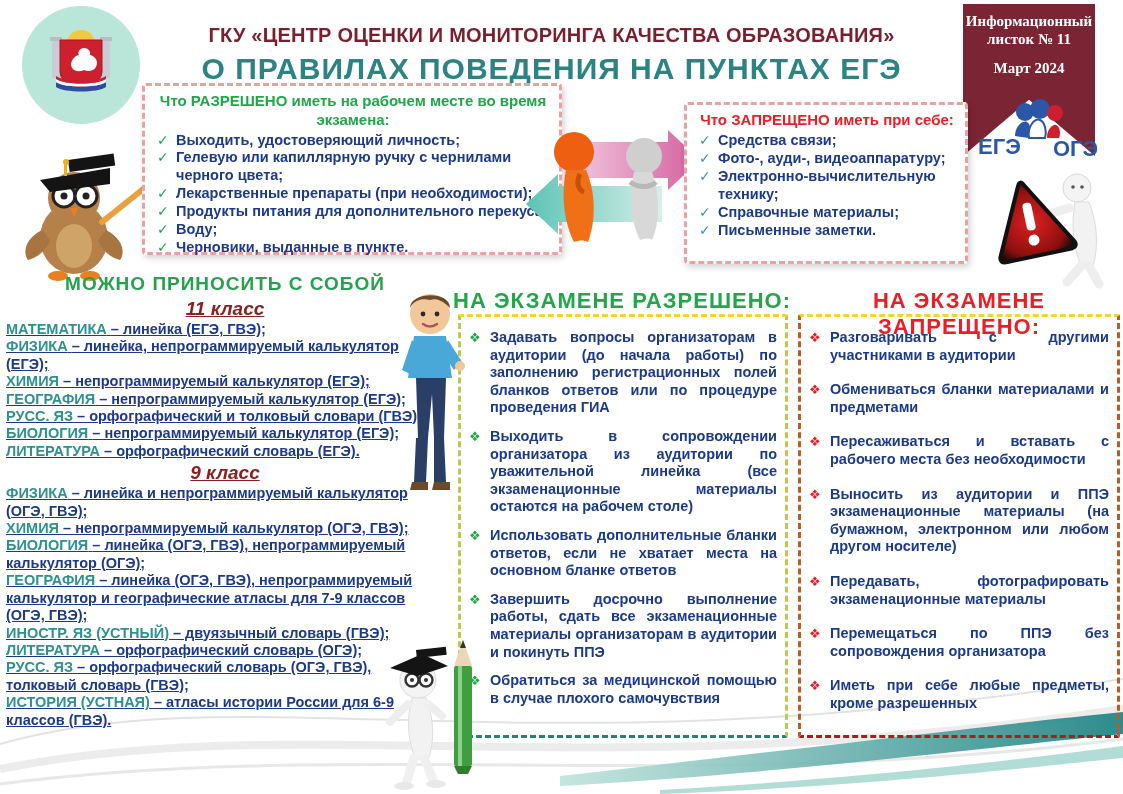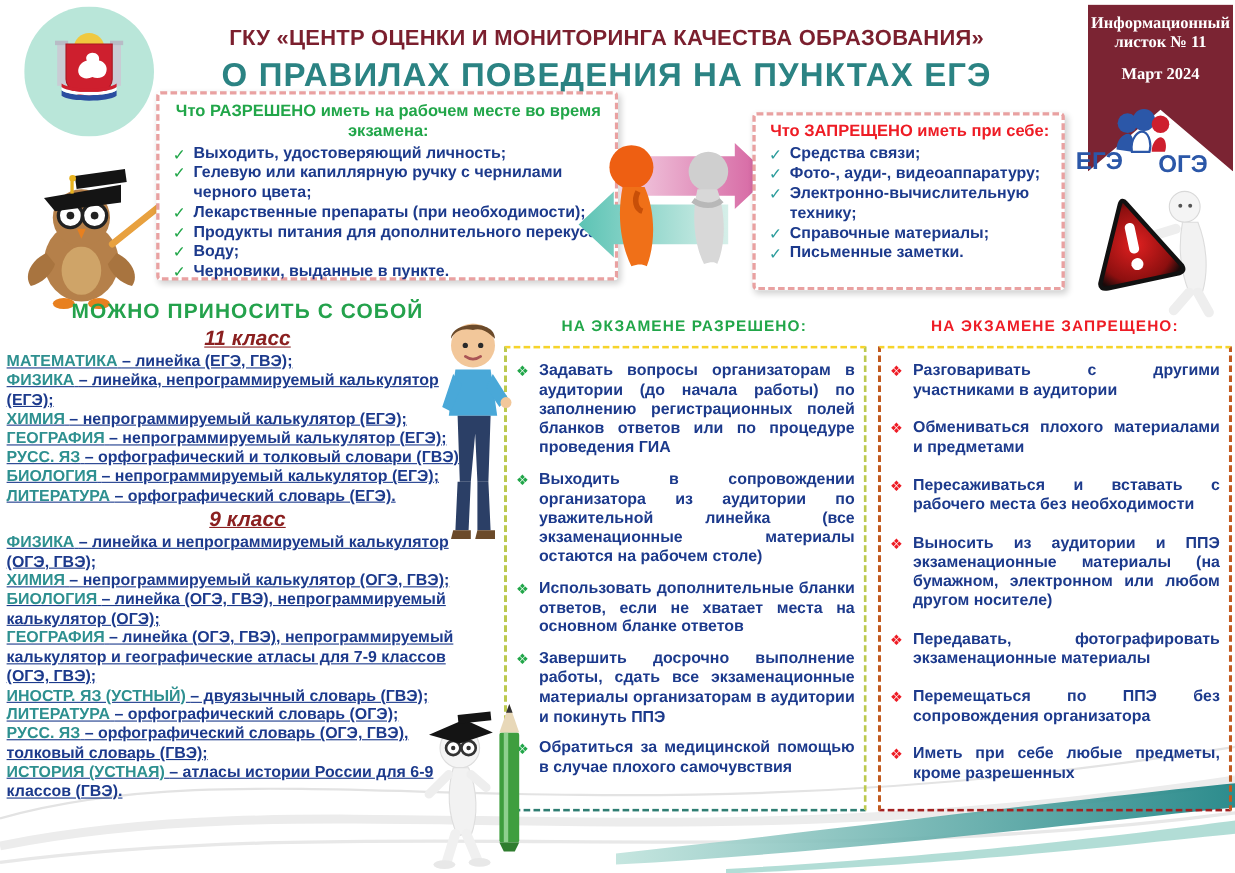--- a/index.html
+++ b/index.html
@@ -13,21 +13,21 @@
   .emblem{position:absolute;left:22px;top:6px;width:118px;height:118px;}
   .org-title{
     position:absolute;left:150px;right:170px;top:24px;text-align:center;
     color:#7b1f2e;font-weight:bold;font-size:20px;letter-spacing:.2px;
   }
   .page-title{
     position:absolute;left:150px;right:170px;top:52px;text-align:center;
     color:#2b8383;font-weight:bold;font-size:30px;letter-spacing:1px;
   }
   .ribbon{
-    position:absolute;right:2px;top:4px;width:132px;height:152px;
+    position:absolute;right:28px;top:4px;width:132px;height:152px;
     background:#7b2433;color:#fff;text-align:center;
     clip-path:polygon(0 0,100% 0,100% 100%,50% 63%,0 100%);
     font-family:"Liberation Serif","DejaVu Serif",serif;font-weight:bold;
     padding-top:8px;box-sizing:border-box;
   }
   .ribbon .l1{font-size:15px;line-height:18px;}
   .ribbon .l2{font-size:15px;margin-top:12px;}
   .logo{position:absolute;right:26px;top:98px;width:120px;height:66px;}
   
   .topbox{
@@ -46,21 +46,21 @@
   .chk.green{color:#21a649;}
   .chk.teal{color:#2e9d9d;}
   
   .bring{position:absolute;left:6px;top:272px;width:438px;}
   .bring .h{color:#24a24c;font-weight:bold;font-size:19px;text-align:center;line-height:24px;letter-spacing:1px;}
   .grade{color:#8b2020;font-weight:bold;font-style:italic;font-size:19px;text-align:center;
          text-decoration:underline;line-height:25px;}
   .subj-line{font-weight:bold;font-size:14.5px;line-height:17.4px;color:#1c3a8c;text-decoration:underline;}
   .subj{color:#2e9090;}
   
-  .colhead{position:absolute;font-weight:bold;font-size:14px;text-align:center;letter-spacing:1px;}
+  .colhead{position:absolute;font-weight:bold;font-size:22px;text-align:center;letter-spacing:1px;}
   .colhead.mid{left:452px;top:288px;width:340px;color:#21a649;}
   .colhead.right{left:796px;top:288px;width:326px;color:#ee1c25;}
   .dbox{position:absolute;box-sizing:border-box;border:3px dashed;border-radius:2px;
         padding:12px 8px 6px 8px;}
   .dbox.mid{left:458px;top:314px;width:330px;height:424px;
         border-color:#f6d42a #bcc94e #2e7d72 #bcc94e;}
   .dbox.right{left:798px;top:314px;width:322px;height:424px;
         border-color:#f6d42a #c25a1e #a32020 #c25a1e;}
   ul.rule-list{list-style:none;margin:0;padding:0;display:flex;flex-direction:column;}
   .dbox.mid .rule-item{margin-bottom:11px;}
@@ -294,21 +294,21 @@
 
 <div class="colhead right">НА ЭКЗАМЕНЕ ЗАПРЕЩЕНО:</div>
 <div class="dbox right">
   <ul class="rule-list">
     <li class="rule-item">
         <span class="diam red">❖</span>
         <span class="txt">Разговаривать с другими участниками в аудитории</span>
       </li>
     <li class="rule-item">
         <span class="diam red">❖</span>
-        <span class="txt">Обмениваться плохого материалами и предметами</span>
+        <span class="txt">Обмениваться бланки материалами и предметами</span>
       </li>
     <li class="rule-item">
         <span class="diam red">❖</span>
         <span class="txt">Пересаживаться и вставать с рабочего места без необходимости</span>
       </li>
     <li class="rule-item">
         <span class="diam red">❖</span>
         <span class="txt">Выносить из аудитории и ППЭ экзаменационные материалы (на бумажном, электронном или любом другом носителе)</span>
       </li>
     <li class="rule-item">

